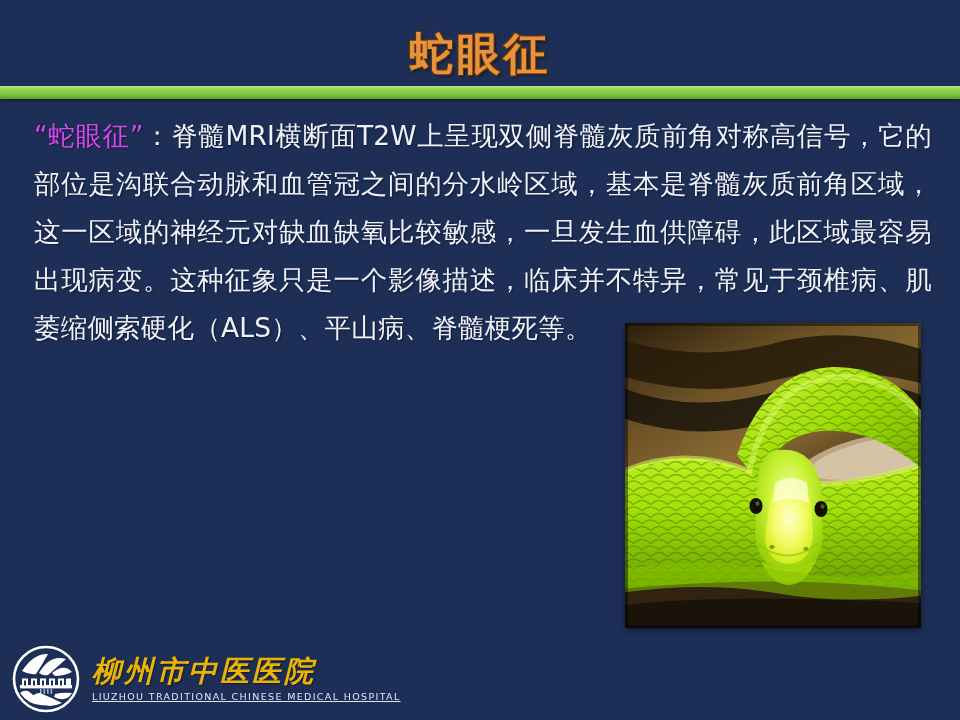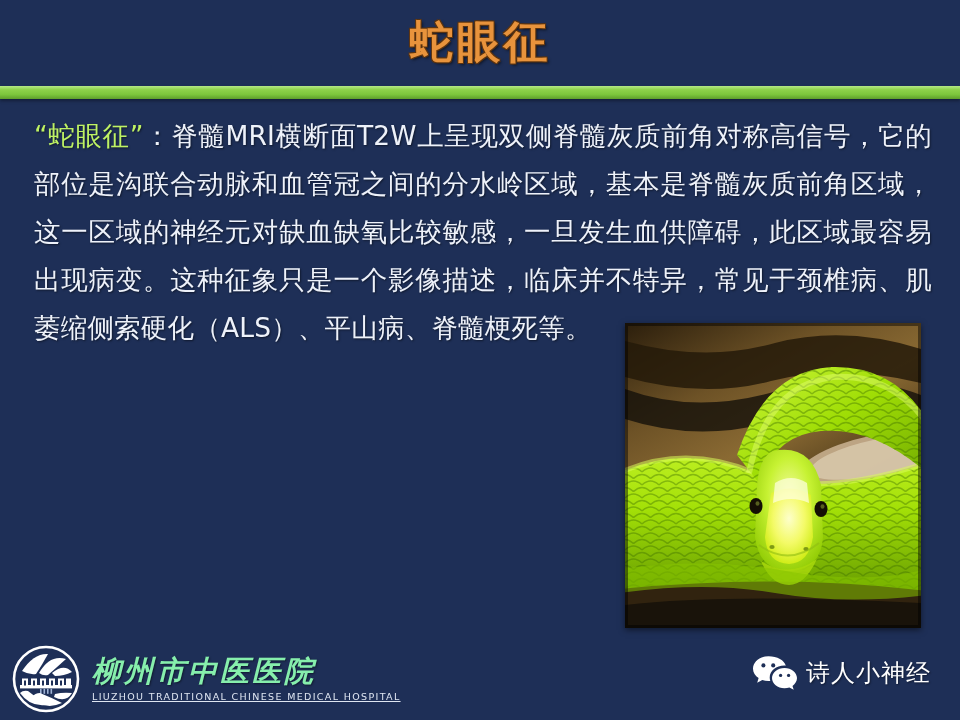--- a/index.html
+++ b/index.html
@@ -16,21 +16,21 @@
     width: 960px;
     height: 720px;
     background: #1e2f57;
     overflow: hidden;
   }
 
   
   .title-zone {
     position: absolute;
     left: 0;
-    top: 0;
+    top: 12px;
     width: 764px;
     height: 86px;
     text-decoration: underline;
   }
   .slide-title {
     position: absolute;
     left: 0;
     top: 17px;
     width: 960px;
     text-align: center;
@@ -69,21 +69,21 @@
     top: 112px;
     width: 898px;
     font-size: 26.5px;
     line-height: 48px;
     color: #eef2fa;
     text-align: justify;
     text-shadow: 1px 1px 2px rgba(0,0,0,0.5);
     letter-spacing: 0.2px;
   }
   .term-highlight {
-    color: #bef264;
+    color: #d946ef;
   }
 
   
   .photo-frame {
     position: absolute;
     left: 625px;
     top: 323px;
     width: 296px;
     height: 305px;
     overflow: hidden;
@@ -111,21 +111,21 @@
   .logo-words {
     margin-left: 12px;
     display: flex;
     flex-direction: column;
     justify-content: center;
   }
   .logo-cn {
     font-family: "DejaVu Serif", "Liberation Serif", serif;
     font-size: 29px;
     font-weight: bold;
-    color: #86efac;
+    color: #eab308;
     letter-spacing: 3px;
     line-height: 1.08;
     font-style: italic;
     text-shadow: 1px 1px 2px rgba(0,0,0,0.45);
   }
   .logo-en {
     margin-top: 3px;
     font-size: 9.5px;
     color: #dfe6f2;
     letter-spacing: 1.35px;
@@ -291,27 +291,14 @@
       <path d="M8 48 Q18 62 34 60 Q24 52 16 46 Q11 45 8 48 Z" fill="#ffffff"></path>
       <path d="M20 52 Q32 66 50 58 Q38 52 28 48 Q23 48 20 52 Z" fill="#ffffff"></path>
       <path d="M42 52 Q54 58 60 48 Q51 47 43 49 Z" fill="#ffffff"></path>
     </svg>
     <div class="logo-words">
       <div class="logo-cn">柳州市中医医院</div>
       <div class="logo-en">LIUZHOU TRADITIONAL CHINESE MEDICAL HOSPITAL</div>
     </div>
   </div>
 
-  <div class="wechat-mark">
-    <svg class="wechat-icon" viewBox="0 0 46 36">
-
-      <path d="M16.5 1.2 C7.6 1.2 1 7 1 13.7 c0 3.8 2.2 7.2 5.6 9.4 l-1.4 4.6 5.1 -2.6 c1.9 .6 3.9 .9 6.2 .9 .6 0 1.2 0 1.8 -.1 -.4 -1.1 -.6 -2.2 -.6 -3.4 0 -6.6 6.5 -11.9 14.6 -11.9 .5 0 1 0 1.5 .1 C32.4 5.3 25.3 1.2 16.5 1.2 Z" fill="#ffffff"></path>
-      <circle cx="11.4" cy="10.4" r="2.05" fill="#1e2f57"></circle>
-      <circle cx="21.2" cy="10.4" r="2.05" fill="#1e2f57"></circle>
-
-      <path d="M45 23.1 c0 -5.6 -5.6 -10.2 -12.5 -10.2 -6.9 0 -12.5 4.6 -12.5 10.2 0 5.6 5.6 10.2 12.5 10.2 1.7 0 3.4 -.3 4.9 -.8 l4.3 2.2 -1.2 -3.8 c2.8 -1.9 4.5 -4.7 4.5 -7.8 Z" fill="#ffffff"></path>
-      <circle cx="28.6" cy="20.4" r="1.65" fill="#1e2f57"></circle>
-      <circle cx="36.6" cy="20.4" r="1.65" fill="#1e2f57"></circle>
-    </svg>
-    <div class="wechat-name">诗人小神经</div>
-  </div>
 
 </div>
 
 </body></html>

